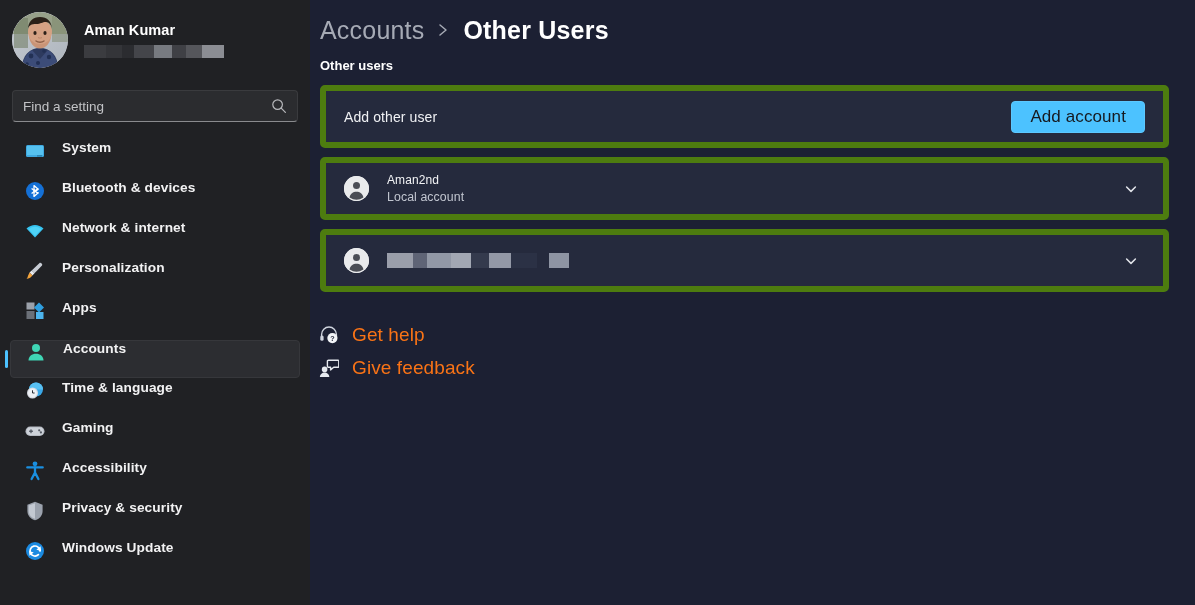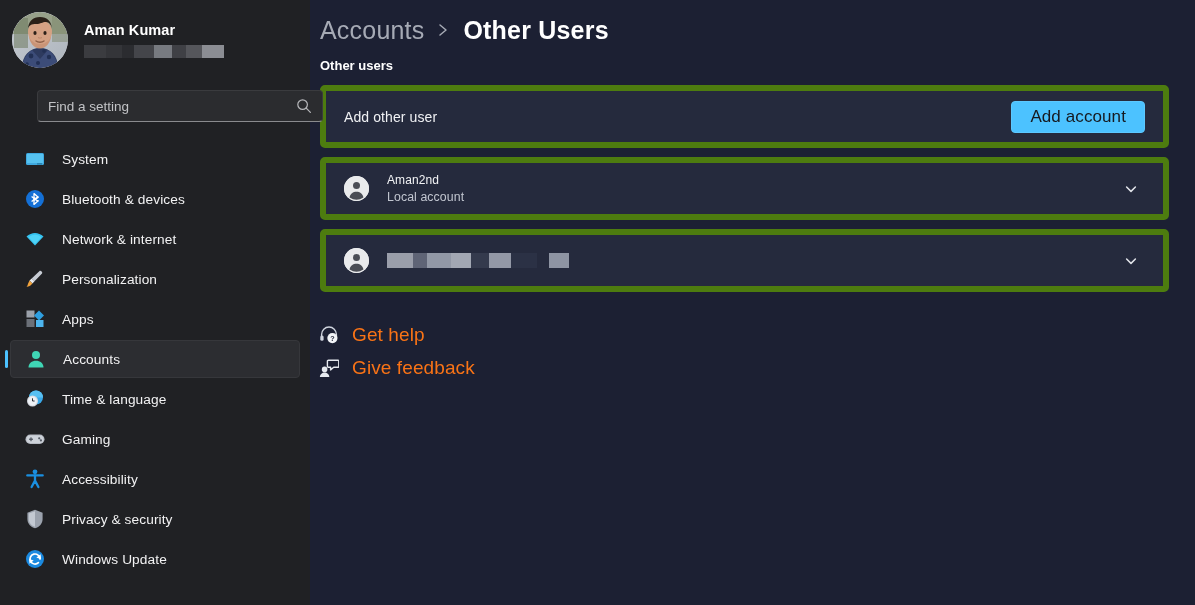--- a/index.html
+++ b/index.html
@@ -80,21 +80,20 @@
   .search-box {
     height: 32px;
     background: #2b2c2f;
     border: 1px solid #3a3b3e;
     border-bottom: 1px solid #8a8b8e;
     border-radius: 4px;
     display: flex;
     align-items: center;
     padding: 0 10px;
     width: 286px;
-    margin-left: 25px;
   }
 
   .search-input {
     background: transparent;
     border: none;
     outline: none;
     color: #c8c9cc;
     font-size: 13.5px;
     font-family: "Liberation Sans", sans-serif;
     flex: 1;
@@ -105,26 +104,27 @@
   .search-icon { width: 16px; height: 16px; flex: 0 0 16px; opacity: .85; }
 
   .nav {
     margin-top: 18px;
     padding: 0 10px;
   }
 
   .nav-item {
     height: 38px;
     display: flex;
-    align-items: center;
+    align-items: flex-start;
     border-radius: 4px;
     padding-left: 14px;
     position: relative;
     margin-bottom: 2px;
     cursor: default;
+    font-weight: bold;
   }
 
   .nav-item.selected {
     background: #2c2d31;
     border: 1px solid #36373b;
   }
 
   .nav-item.selected::before {
     content: "";
     position: absolute;

